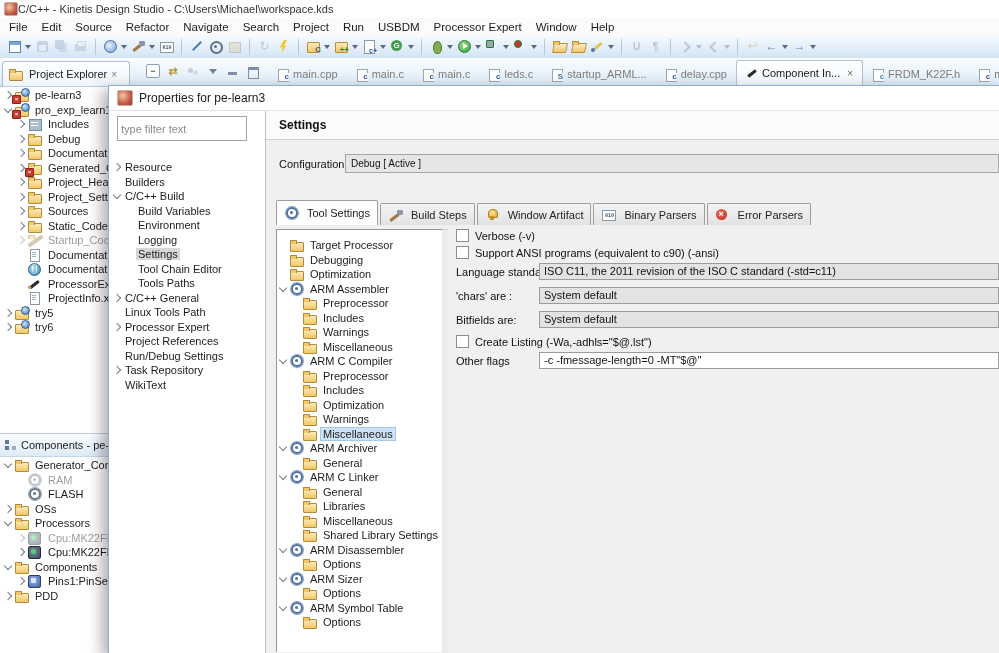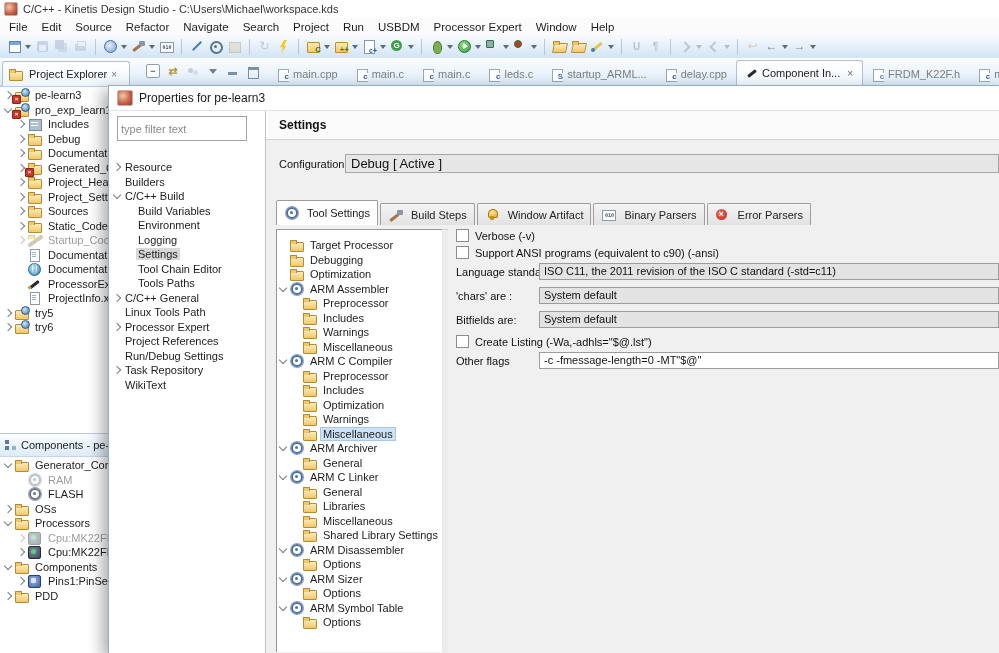--- a/index.html
+++ b/index.html
@@ -1,20 +1,20 @@
 <!DOCTYPE html>
 <html><head>
 <meta charset="utf-8">
 <style>
   html,body{margin:0;padding:0;}
   body{width:999px;height:653px;overflow:hidden;font-family:"Liberation Sans",sans-serif;background:#e9eef5;position:relative;}
   #app{position:absolute;inset:0;width:999px;height:653px;background:#f0f3f8;}
 
   
-  #titlebar{position:absolute;top:0;left:0;right:0;height:18px;background:#ffffff;display:flex;align-items:center;padding-left:4px;gap:5px;}
+  #titlebar{position:absolute;top:0;left:0;right:0;height:18px;background:#ffffff;display:flex;align-items:center;padding-left:4px;}
   #titlebar .ttxt{font-size:11px;color:#333;}
   .appicon{width:12px;height:12px;flex:none;border-radius:2px;background:radial-gradient(circle at 35% 35%,#f0c9a8,#c45c44 60%,#8f3b2e);border:1px solid #caa;}
 
   
   #menubar{position:absolute;top:18px;left:0;right:0;height:17px;background:#fbfbfb;display:flex;align-items:center;padding-left:2px;}
   .menu-item{font-size:11.5px;color:#1d1d1d;padding:1px 7px;cursor:default;}
 
   
   #toolbar{position:absolute;top:35px;left:0;right:0;height:23px;background:linear-gradient(#f8fbfe,#d2e4f5);border-bottom:1px solid #c4d7ea;display:flex;align-items:center;padding-left:3px;}
   .tb-group{display:flex;align-items:center;padding:0 2px;}
@@ -142,21 +142,21 @@
   #dlg-title{height:24px;background:#fff;display:flex;align-items:center;gap:6px;padding-left:8px;font-size:12px;color:#1a1a1a;border-bottom:1px solid #e3e3e3;}
   #dlg-left{position:absolute;top:25px;left:0;width:156px;bottom:0;background:#fff;border-right:1px solid #c2c2c2;}
   #dlg-filter{display:block;margin:5px 8px 4px 8px;width:122px;height:15px;font-size:11px;font-family:"Liberation Sans",sans-serif;border:1px solid #a3a3a3;padding:4px 3px;color:#333;}
   #dlg-filter::placeholder{color:#8a8a8a;}
   #dlg-nav{position:absolute;top:49px;left:2px;right:0;bottom:0;}
   #dlg-right{position:absolute;top:25px;left:157px;right:0;bottom:0;}
   #page-hdr{position:absolute;top:0;left:0;right:0;height:28px;background:#fbfbfb;border-bottom:1px solid #d2d2d2;}
   #page-hdr .ptitle{font-size:12px;font-weight:bold;color:#111;line-height:28px;padding-left:13px;}
   #config-row{position:absolute;top:43px;left:13px;right:0;height:19px;display:flex;align-items:center;}
   #config-row .clabel{font-size:11px;color:#111;width:66px;flex:none;}
-  #config-combo{flex:1;height:17px;background:#e6e6e6;border:1px solid #a6a6a6;font-size:13px;line-height:17px;padding:0 5px;color:#111;}
+  #config-combo{flex:1;height:17px;background:#e6e6e6;border:1px solid #a6a6a6;font-size:10px;line-height:17px;padding:0 5px;color:#111;}
   #stabs{position:absolute;top:90px;left:10px;right:0;height:24px;display:flex;align-items:flex-end;}
   .stab{display:inline-flex;align-items:center;gap:4px;height:21px;padding:0 7px;font-size:11px;color:#222;background:linear-gradient(#f4f4f4,#e2e2e2);border:1px solid #9d9d9d;border-bottom:none;border-radius:2px 2px 0 0;margin-right:2px;white-space:nowrap;}
   .stab.active{background:#fff;height:24px;position:relative;z-index:2;}
   #tab-content{position:absolute;top:114px;left:0;right:0;bottom:0;}
   #tool-tree{position:absolute;top:4px;left:10px;width:166px;bottom:1px;background:#fff;border:1px solid #979797;border-bottom:none;padding-top:8px;overflow:hidden;}
   #tt-scroll{position:absolute;top:4px;left:176px;width:6px;bottom:0;background:#ececec;border-top:1px solid #d0d0d0;}
   #opts{position:absolute;top:4px;left:190px;right:0;bottom:0;}
   .opt-row{display:flex;align-items:center;margin-bottom:4px;height:13px;font-size:11px;color:#0f0f0f;white-space:nowrap;}
   .opt-row.field{height:17px;margin-bottom:7px;}
   .cb{width:11px;height:11px;background:#fff;border:1px solid #8c8c8c;flex:none;margin-right:6px;}

